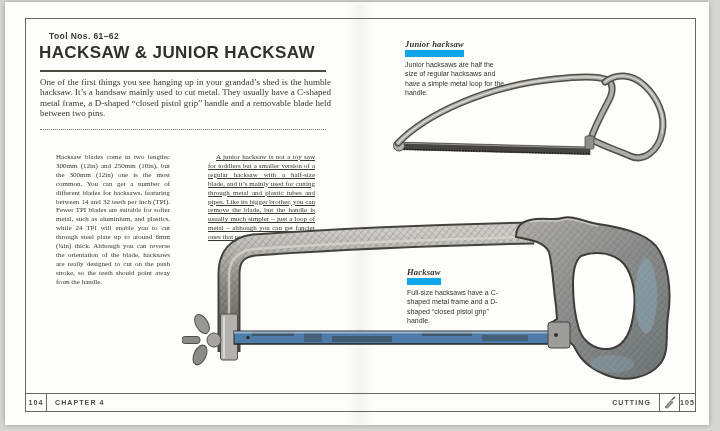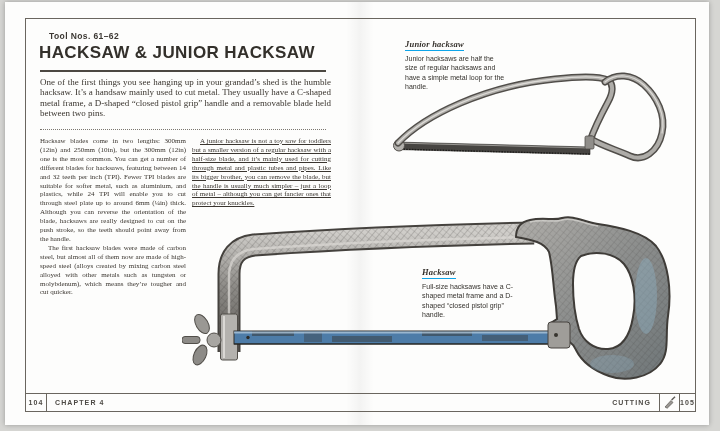--- a/index.html
+++ b/index.html
@@ -18,30 +18,30 @@
         letter-spacing:.4px;color:#33302b;text-align:center;}
   .title-rule{position:absolute;left:40px;top:70px;width:286px;height:2px;background:#4c4842;}
   .intro{position:absolute;left:40px;top:77px;width:291px;font-family:"Liberation Serif",serif;
         font-size:9px;line-height:10.4px;color:#3a352f;text-align:justify;}
   .dotted-rule{position:absolute;left:40px;top:129px;width:286px;border-top:1px dotted #7b766f;}
   
   .col{position:absolute;top:137px;font-family:"Liberation Serif",serif;font-size:7px;
         line-height:8.9px;color:#3a352f;text-align:justify;}
   .col1{left:40px;width:146px;}
   .col2{left:192px;width:139px;text-decoration:underline;}
-  .col p{margin:0;}
+  .col p{margin:16px;}
   .col p.indent{text-indent:8px;}
   
   .caption{position:absolute;z-index:3;}
   .caption .cap-title{font-family:"Liberation Serif",serif;font-style:italic;font-weight:bold;
-        font-size:8.5px;color:#34302b;border-bottom:1px solid #0ea5e9;display:inline-block;
+        font-size:8.5px;color:#34302b;border-bottom:7px solid #0ea5e9;display:inline-block;
         padding-bottom:1px;letter-spacing:.2px;}
   .caption .cap-text{margin:3px 0 0 0;font-size:7px;line-height:9.4px;color:#35322d;}
   .caption-junior{left:405px;top:33px;width:101px;}
-  .caption-hacksaw{left:407px;top:261px;width:106px;margin-left:15px;}
+  .caption-hacksaw{left:407px;top:261px;width:106px;}
   
   .illo{position:absolute;z-index:2;}
   #junior-svg{left:385px;top:70px;}
   #hacksaw-svg{left:182px;top:212px;}
   
   .footer{position:absolute;left:0;right:0;bottom:0;height:17px;border-top:1px solid #6a665f;
         display:flex;align-items:stretch;font-size:7px;font-weight:bold;letter-spacing:1.1px;
         color:#4d4a45;}
   .f-cell{display:flex;align-items:center;justify-content:center;}
   .f-num-l{width:20px;border-right:1px solid #6a665f;}
@@ -73,21 +73,20 @@
   </div>
 
   <div class="tool-nos">Tool Nos. 61–62</div>
   <div class="page-title">HACKSAW &amp; JUNIOR HACKSAW</div>
   <div class="title-rule"></div>
   <div class="intro">One of the first things you see hanging up in your grandad’s shed is the humble hacksaw. It’s a handsaw mainly used to cut metal. They usually have a C-shaped metal frame, a D-shaped “closed pistol grip” handle and a removable blade held between two pins.</div>
   <div class="dotted-rule"></div>
 
   <div class="col col1">
     <p>Hacksaw blades come in two lengths: 300mm (12in) and 250mm (10in), but the 300mm (12in) one is the most common. You can get a number of different blades for hacksaws, featuring between 14 and 32 teeth per inch (TPI). Fewer TPI blades are suitable for softer metal, such as aluminium, and plastics, while 24 TPI will enable you to cut through steel plate up to around 6mm (¼in) thick. Although you can reverse the orientation of the blade, hacksaws are really designed to cut on the push stroke, so the teeth should point away from the handle.</p>
-    <p class="indent">The first hacksaw blades were made of carbon steel, but almost all of them now are made of high-speed steel (alloys created by mixing carbon steel alloyed with other metals such as tungsten or molybdenum), which means they’re tougher and cut quicker.</p>
   </div>
   <div class="col col2">
     <p class="indent">A junior hacksaw is not a toy saw for toddlers but a smaller version of a regular hacksaw with a half-size blade, and it’s mainly used for cutting through metal and plastic tubes and pipes. Like its bigger brother, you can remove the blade, but the handle is usually much simpler – just a loop of metal – although you can get fancier ones that protect your knuckles.</p>
   </div>
 
   <svg id="junior-svg" class="illo" width="320" height="118" viewBox="0 0 320 118">
     <defs>
       <pattern id="hatchJ" width="4" height="4" patternUnits="userSpaceOnUse" patternTransform="rotate(45)">
         <rect width="4" height="4" fill="none"></rect>
         <line x1="0" y1="0" x2="0" y2="4" stroke="#3e3b37" stroke-width=".7"></line>

